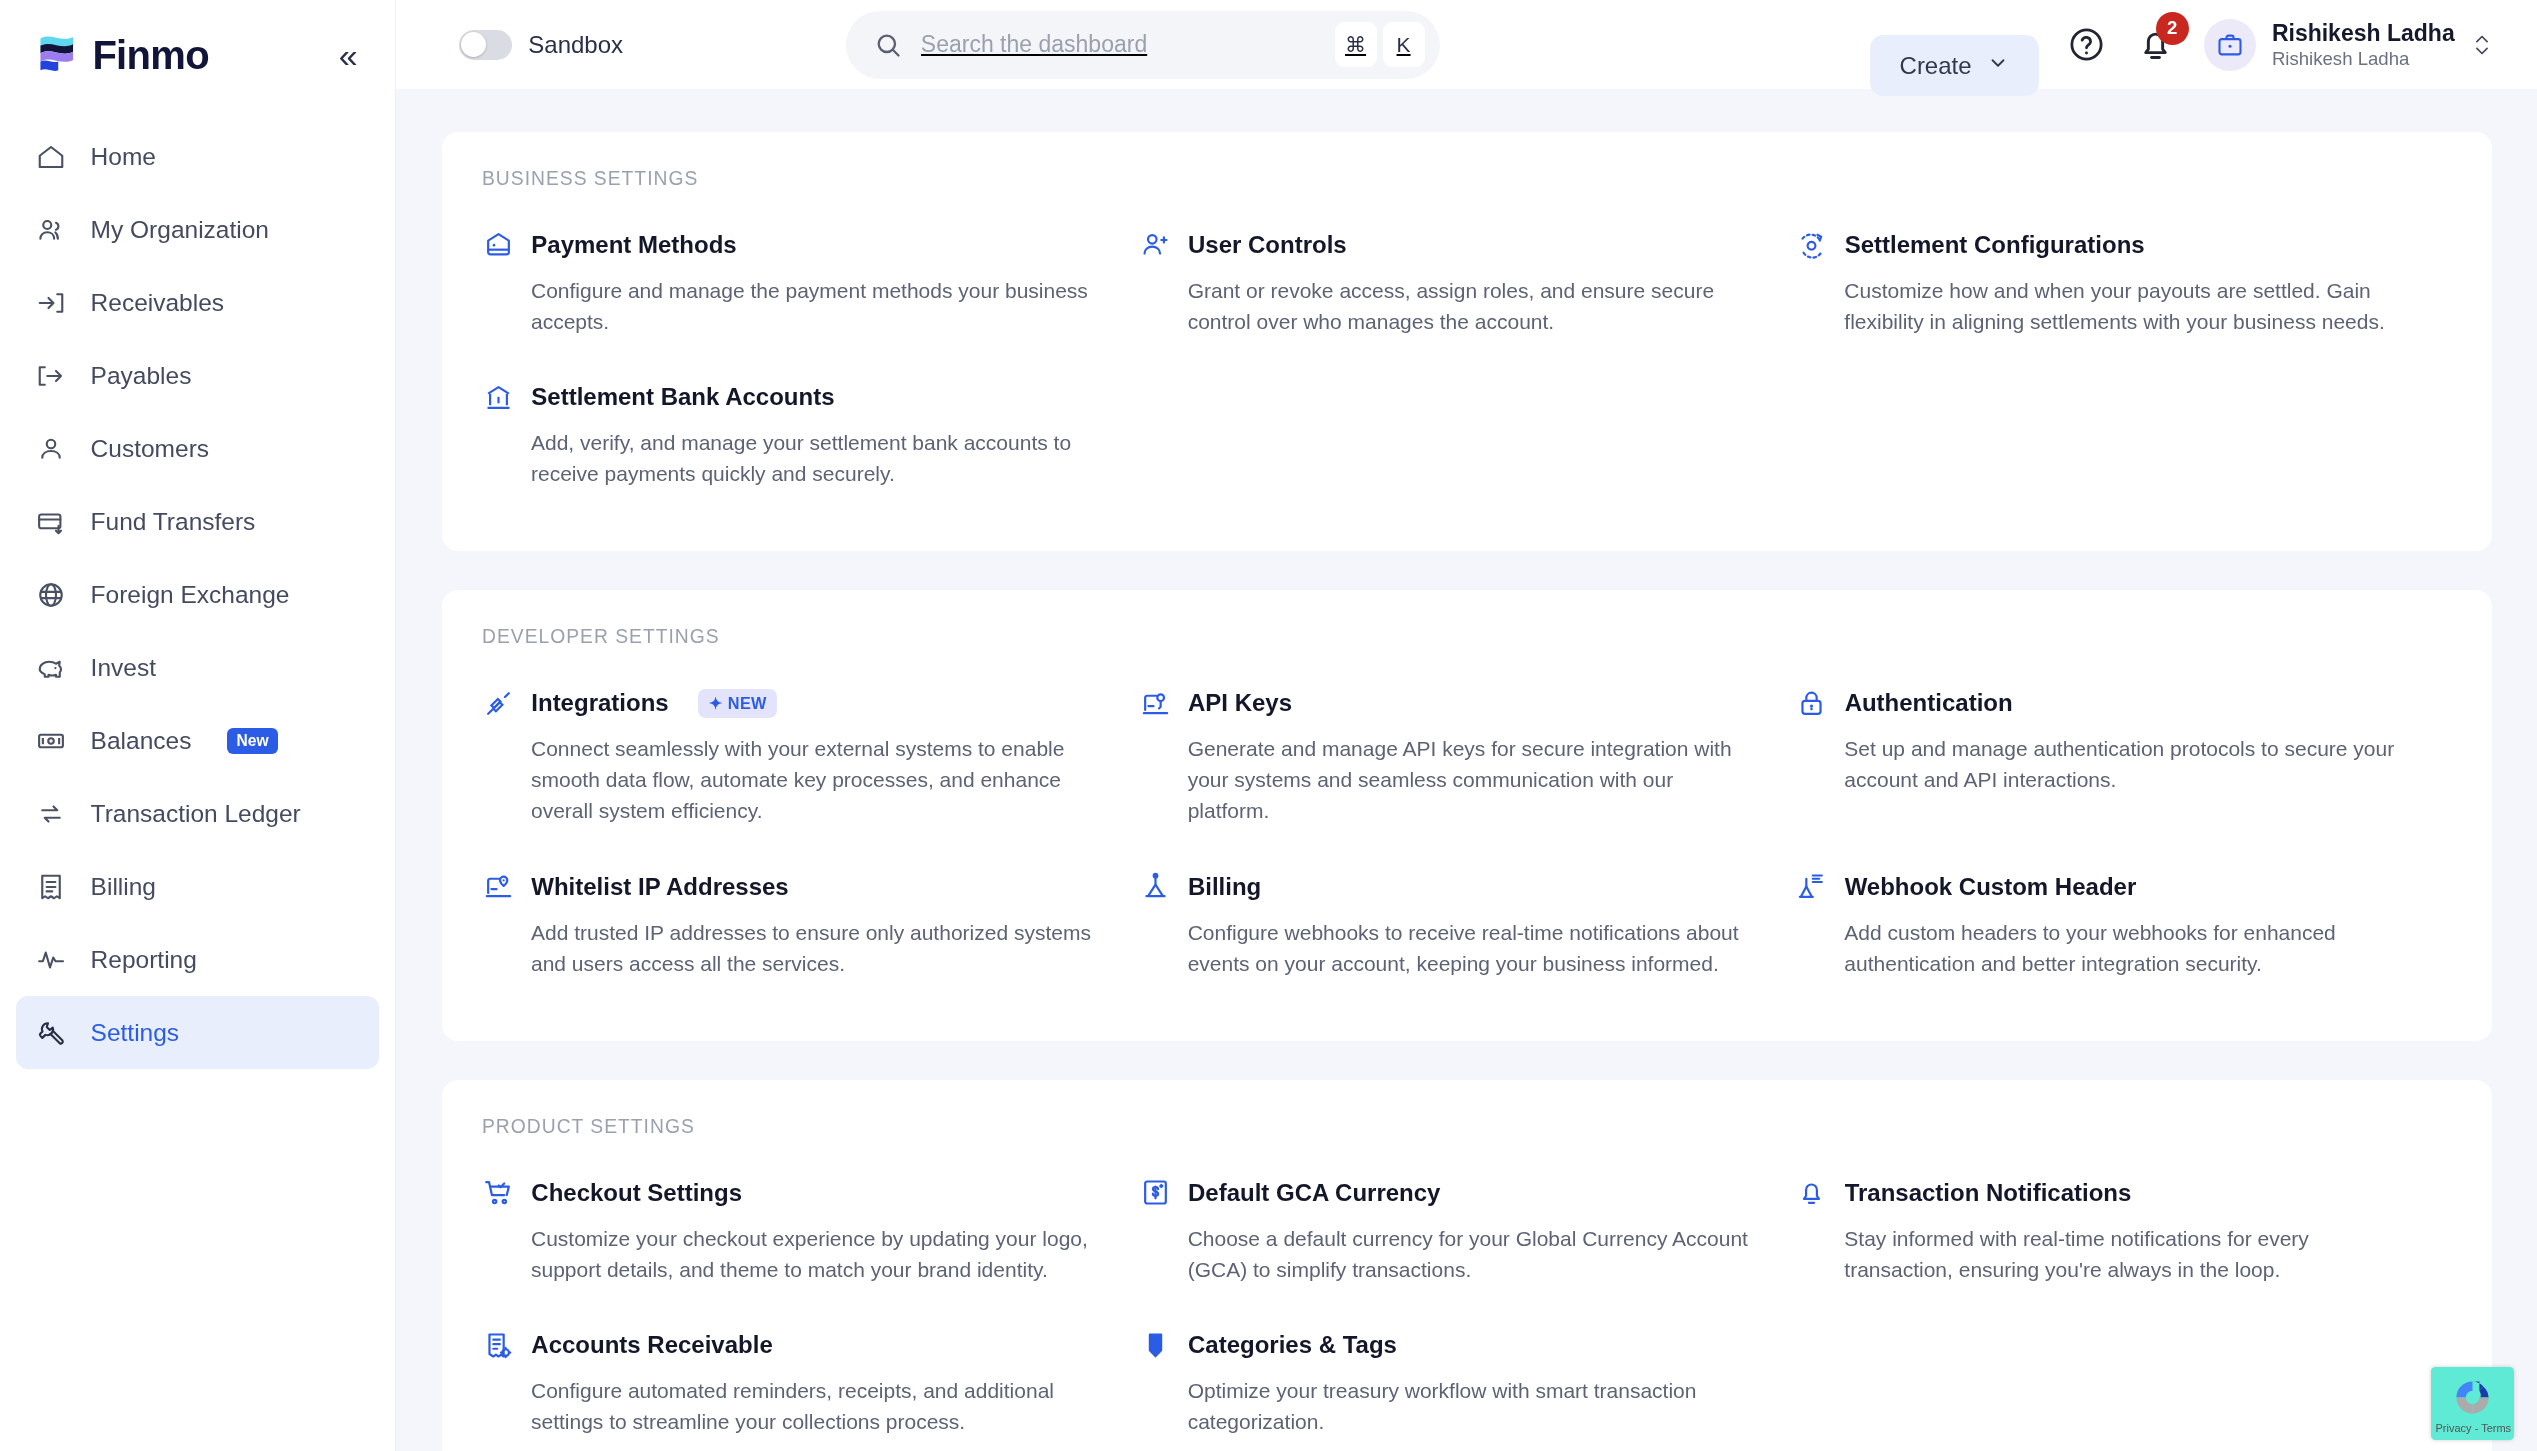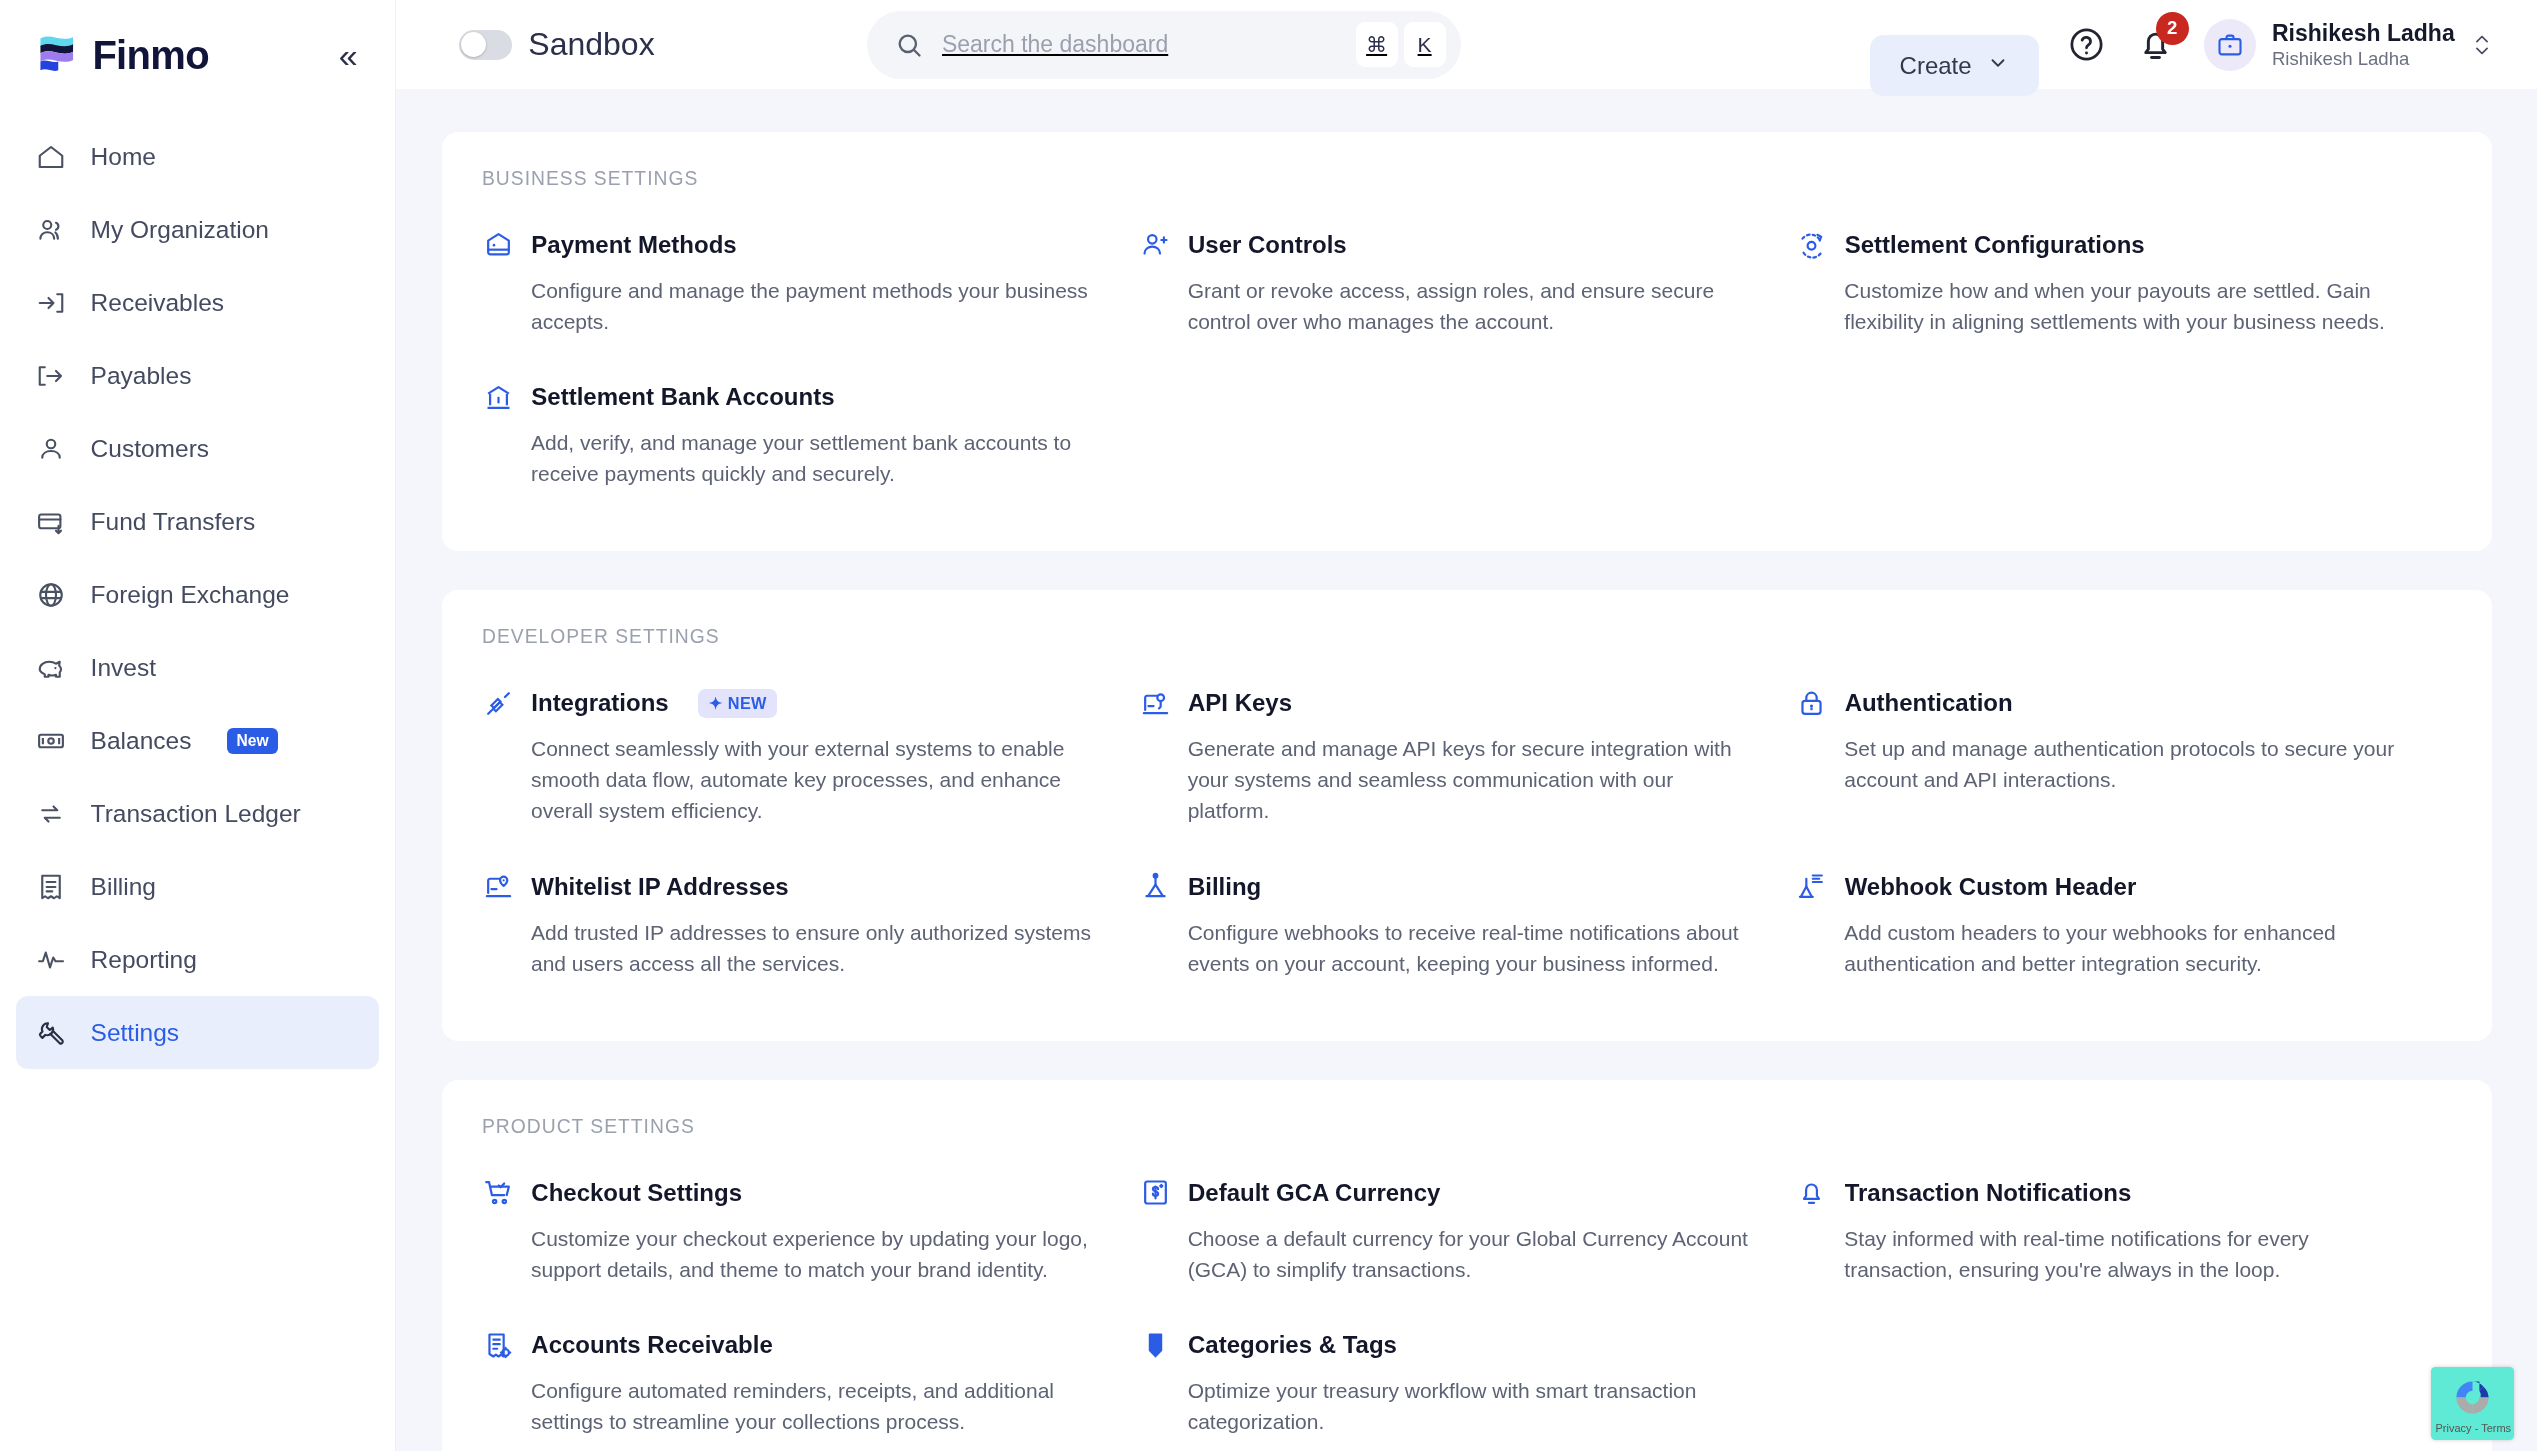--- a/index.html
+++ b/index.html
@@ -68,21 +68,21 @@
   .sandbox-wrap { display: flex; align-items: center; gap: 16.3px; margin-left: 18px; }
   .toggle {
     width: 53px; height: 30px; border-radius: 16.3px;
     background: #d9dce3; position: relative; cursor: pointer; flex: 0 0 53px;
   }
   .toggle .knob {
     position: absolute; top: 2.2px; left: 2.2px;
     width: 25px; height: 25px; border-radius: 50%;
     background: #ffffff; box-shadow: 0 0.7px 2.2px rgba(0,0,0,.25);
   }
-  .sandbox-label { font-size: 32px; color: #2b2f4a; }
+  .sandbox-label { font-size: 24px; color: #2b2f4a; }
 
   .search-box {
     width: 594px; height: 68px; background: #f4f5f8;
     border-radius: 34px; display: flex; align-items: center;
     padding: 0 15px 0 28px; margin: 0 auto;
     cursor: text;
     text-decoration: underline;
   }
   .search-box .s-ico { width: 28px; height: 28px; flex: 0 0 28px; color: #5a6071; }
   .search-input {

